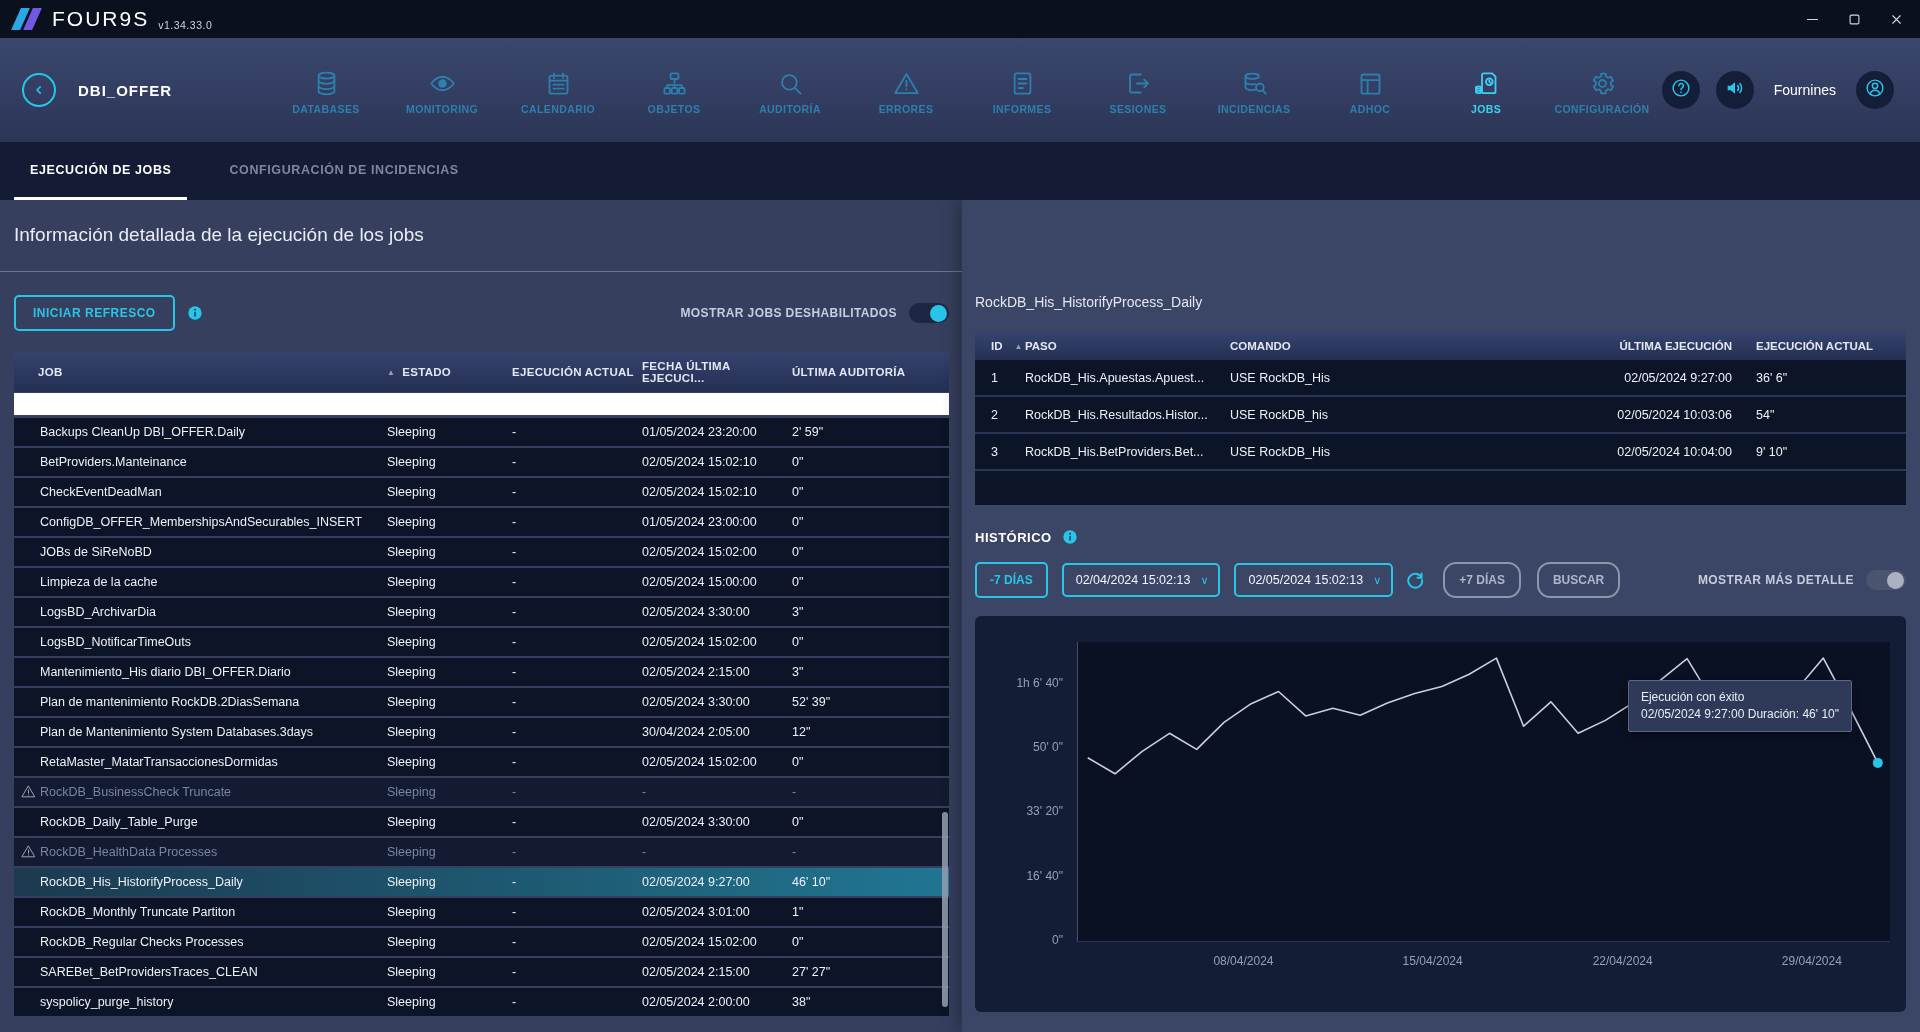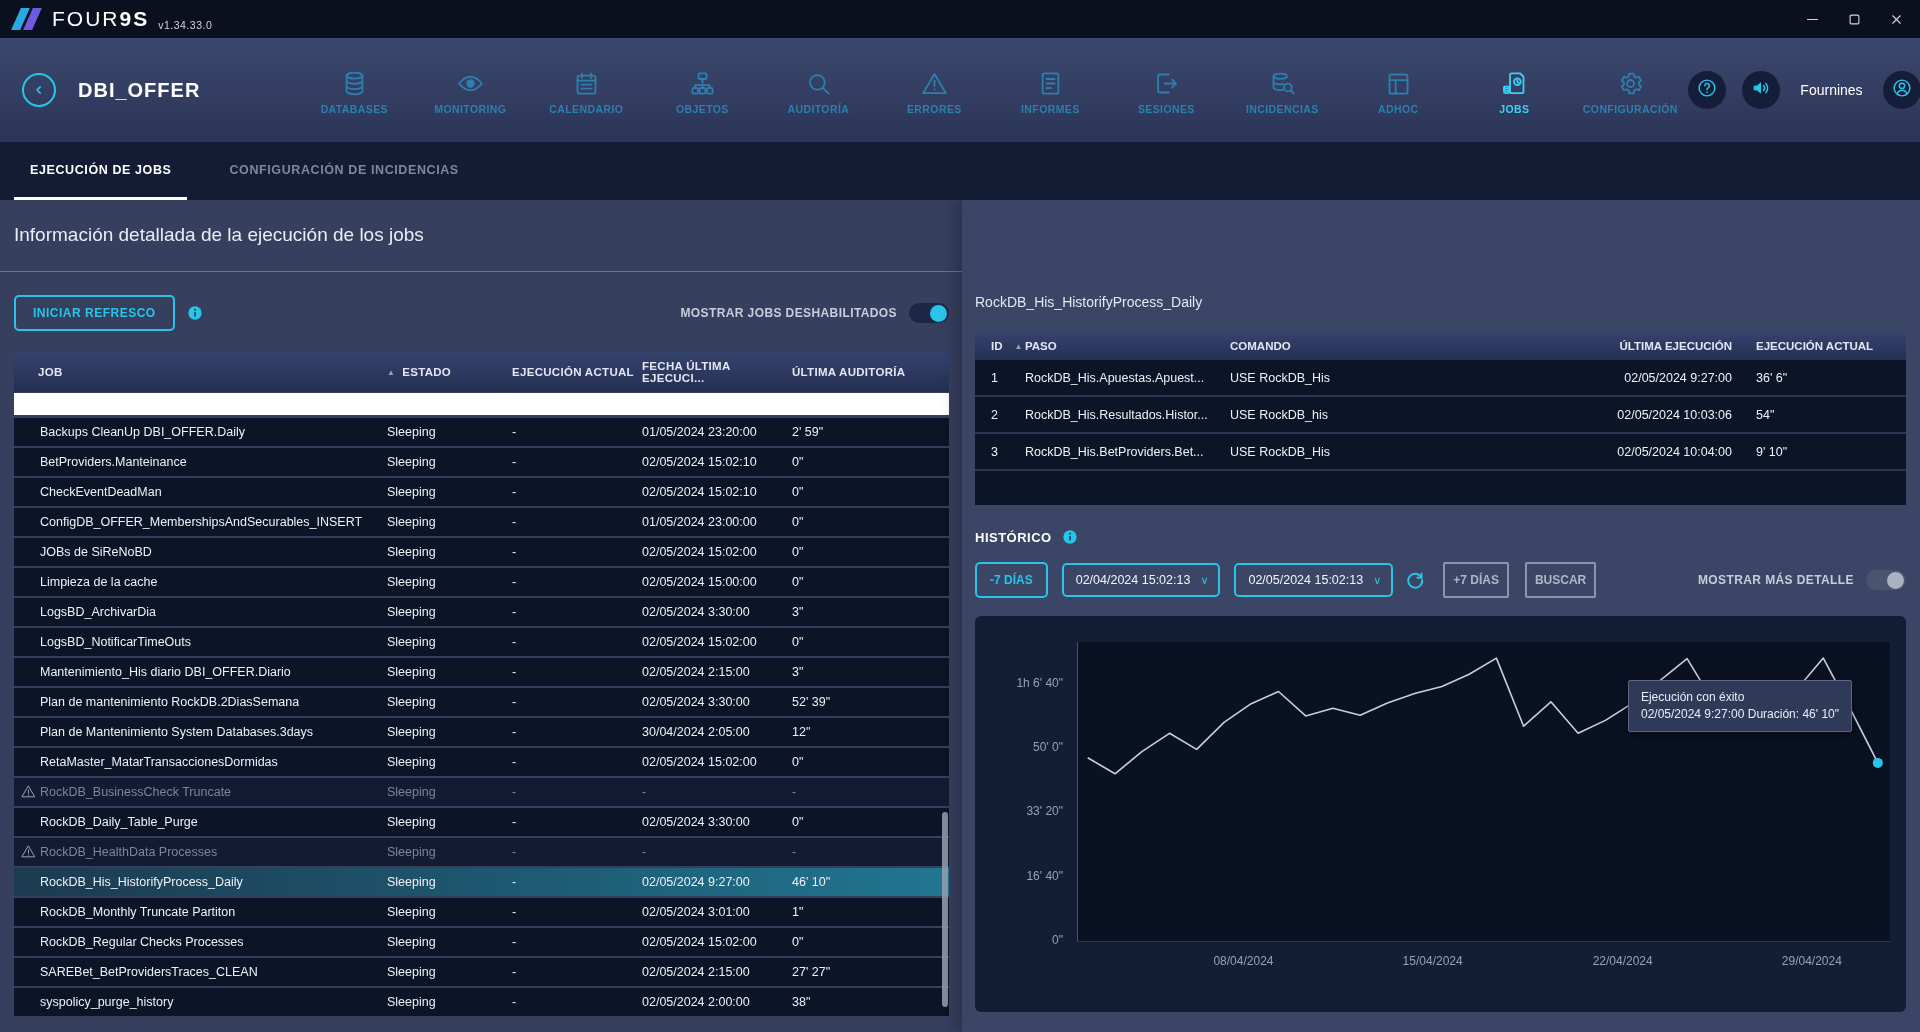--- a/index.html
+++ b/index.html
@@ -7,31 +7,31 @@
   body { font-family:"Liberation Sans", sans-serif; background:#363f5e; color:#e8ecf4; position:relative; }
 
   
   .titlebar { position:absolute; left:0; top:0; width:1920px; height:38px; background:#0a101d; display:flex; align-items:center; padding:0 10px 0 14px; z-index:30; }
   .bolt { position:relative; width:30px; height:26px; margin-right:8px; }
   .bolt i { position:absolute; display:block; }
   .bolt .b1 { left:2px; top:2px; width:9px; height:22px; background:#28a9e4; transform:skewX(-24deg); }
   .bolt .b2 { left:14px; top:2px; width:9px; height:22px; background:#6f5ae0; transform:skewX(-24deg); }
   .brand { font-size:21px; color:#ffffff; letter-spacing:2px; }
   .brand .thin { font-weight:300; }
-  .brand .bold { font-weight:700; }
+  .brand .bold { font-weight:400; }
   .version { font-size:10.5px; color:#cdd4e2; margin-left:9px; margin-top:11px; letter-spacing:.5px; }
   .winbtns { margin-left:auto; display:flex; align-items:center; gap:14px; }
   .winbtn { width:28px; height:28px; display:flex; align-items:center; justify-content:center; color:#cfd6e4; cursor:pointer; }
   .winbtn svg { width:15px; height:15px; }
 
   
   .navbar { position:absolute; left:0; top:38px; width:1920px; height:104px; background:linear-gradient(180deg,#3b476d 0%, #2b3557 100%); display:flex; align-items:center; padding:0 26px 0 22px; z-index:20; }
   .backbtn { width:34px; height:34px; border:2px solid #29c5e8; border-radius:50%; color:#29c5e8; display:flex; align-items:center; justify-content:center; cursor:pointer; flex:0 0 auto; }
   .backbtn svg { width:18px; height:18px; }
-  .ctx-title { font-size:20px; font-weight:700; letter-spacing:1px; color:#ffffff; margin-left:22px; white-space:nowrap; }
+  .ctx-title { font-size:15px; font-weight:700; letter-spacing:1px; color:#ffffff; margin-left:22px; white-space:nowrap; }
   .nav-items { display:flex; align-items:flex-start; gap:0; margin-left:96px; }
   .nav-item { width:116px; display:flex; flex-direction:column; align-items:center; gap:2px; color:#2d7fae; cursor:pointer; padding-top:4px; }
   .nav-item .nav-icon svg { width:27px; height:27px; }
   .nav-item .nav-label { font-size:10.5px; font-weight:700; letter-spacing:.4px; white-space:nowrap; }
   .nav-item.active { color:#3ed0f2; }
   .nav-right { margin-left:auto; display:flex; align-items:center; gap:16px;text-align:center; }
   .circlebtn { width:38px; height:38px; border-radius:50%; background:#151e38; color:#29c5e8; display:flex; align-items:center; justify-content:center; cursor:pointer; }
   .circlebtn svg { width:22px; height:22px; }
   .username { font-size:14px; color:#ffffff; margin:0 4px; }
 
@@ -92,21 +92,21 @@
 
   .historico-row { margin-top:24px; display:flex; align-items:center; gap:8px; }
   .historico-label { font-size:13px; font-weight:700; letter-spacing:.5px; color:#ffffff; }
 
   .hcontrols { margin-top:17px; display:flex; align-items:center; }
   .btn-sm-cyan { border:2px solid #29c5e8; color:#29c5e8; background:transparent; font-size:12px; font-weight:700; padding:9px 13px; border-radius:5px; cursor:pointer; font-family:inherit; }
   .select-cyan { border:2px solid #29c5e8; color:#f2f5fa; background:transparent; font-size:12.5px; padding:8px 10px 8px 12px; border-radius:5px; margin-left:14px; display:flex; align-items:center; gap:10px; cursor:pointer; }
   .select-cyan .chev { color:#29c5e8; font-size:11px; }
   .refresh-btn { color:#29c5e8; margin-left:10px; width:24px; height:24px; cursor:pointer; }
   .refresh-btn svg { width:24px; height:24px; }
-  .btn-gray { border:2px solid #8d96ab; color:#aeb6c8; background:transparent; font-size:12px; font-weight:700; padding:9px 8px; border-radius:2px; margin-left:16px; cursor:pointer; font-family:inherit; }
+  .btn-gray { border:2px solid #8d96ab; color:#aeb6c8; background:transparent; font-size:12px; font-weight:700; padding:9px 14px; border-radius:13px; margin-left:16px; cursor:pointer; font-family:inherit; }
   .detail-toggle { margin-left:auto; display:flex; align-items:center; gap:12px; }
 
   
   .chart-card { position:relative; margin-top:18px; height:396px; background:#141d36; border-radius:6px; }
   .chart-plot { position:absolute; left:102px; right:16px; top:26px; height:300px; background:#0a1122; border-left:1px solid #47516f; border-bottom:1px solid #2a3350; cursor:crosshair; }
   .chart-plot svg { position:absolute; left:0; top:0; }
   .ytick { position:absolute; left:0; width:88px; text-align:right; font-size:12px; color:#97a0b6; }
   .xtick { position:absolute; top:338px; transform:translateX(-50%); font-size:12px; color:#97a0b6; }
   .chart-tooltip { position:absolute; right:54px; top:64px; background:#2f3a59; border:1px solid #5c6787; border-radius:2px; padding:8px 12px; font-size:12px; color:#e8edf5; line-height:17px; box-shadow:0 3px 10px rgba(0,0,0,.45); z-index:5; }
 </style>

